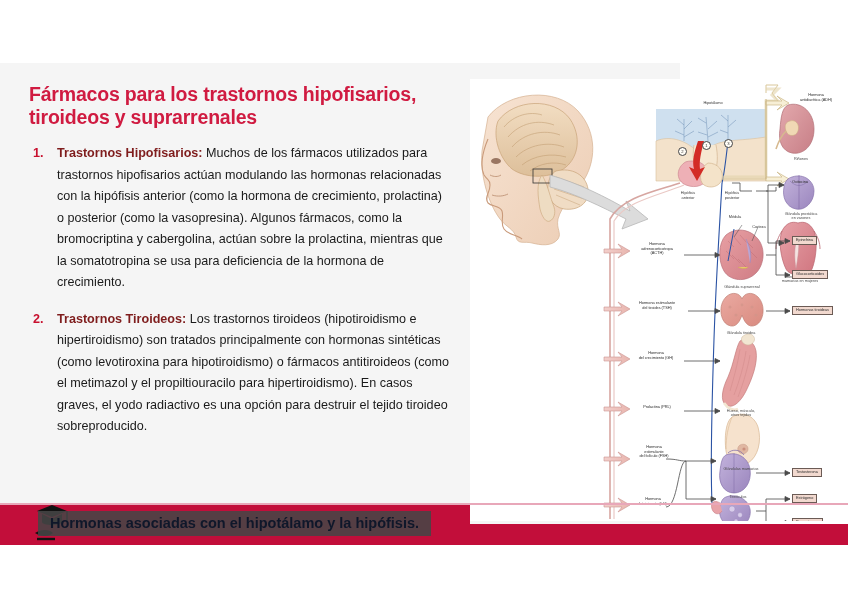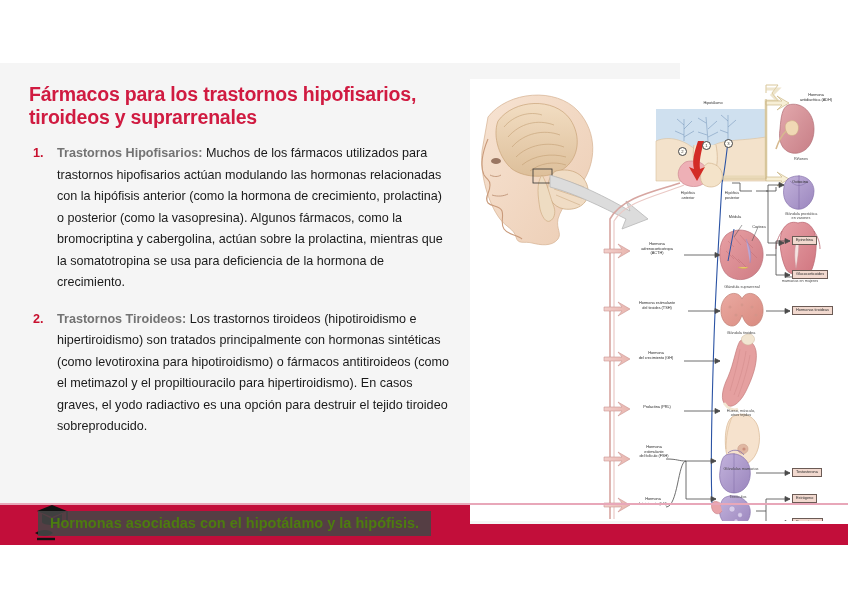--- a/index.html
+++ b/index.html
@@ -60,21 +60,21 @@
   ol.body-list > li .num {
     position: absolute;
     left: 4px;
     top: 0;
     color: #c8102e;
     font-weight: bold;
     font-size: 12.6px;
   }
   ol.body-list > li .lead {
     font-weight: bold;
-    color: #737373;
+    color: #7f1d1d;
   }
 
   
   #figure-panel {
     position: absolute;
     left: 470px;
     top: 16px;
     width: 372px;
     height: 442px;
     background: #ffffff;
@@ -178,21 +178,21 @@
     z-index: 3;
   }
 
   #caption-box {
     position: absolute;
     left: 38px;
     top: 511px;
     height: 25px;
     padding: 0 12px 0 12px;
     background: rgba(70,70,70,0.88);
-    color: #4d7c0f;
+    color: #0f172a;
     font-size: 14.5px;
     font-weight: bold;
     line-height: 25px;
     white-space: nowrap;
     z-index: 4;
   }
 </style>
 </head>
 <body>
 

